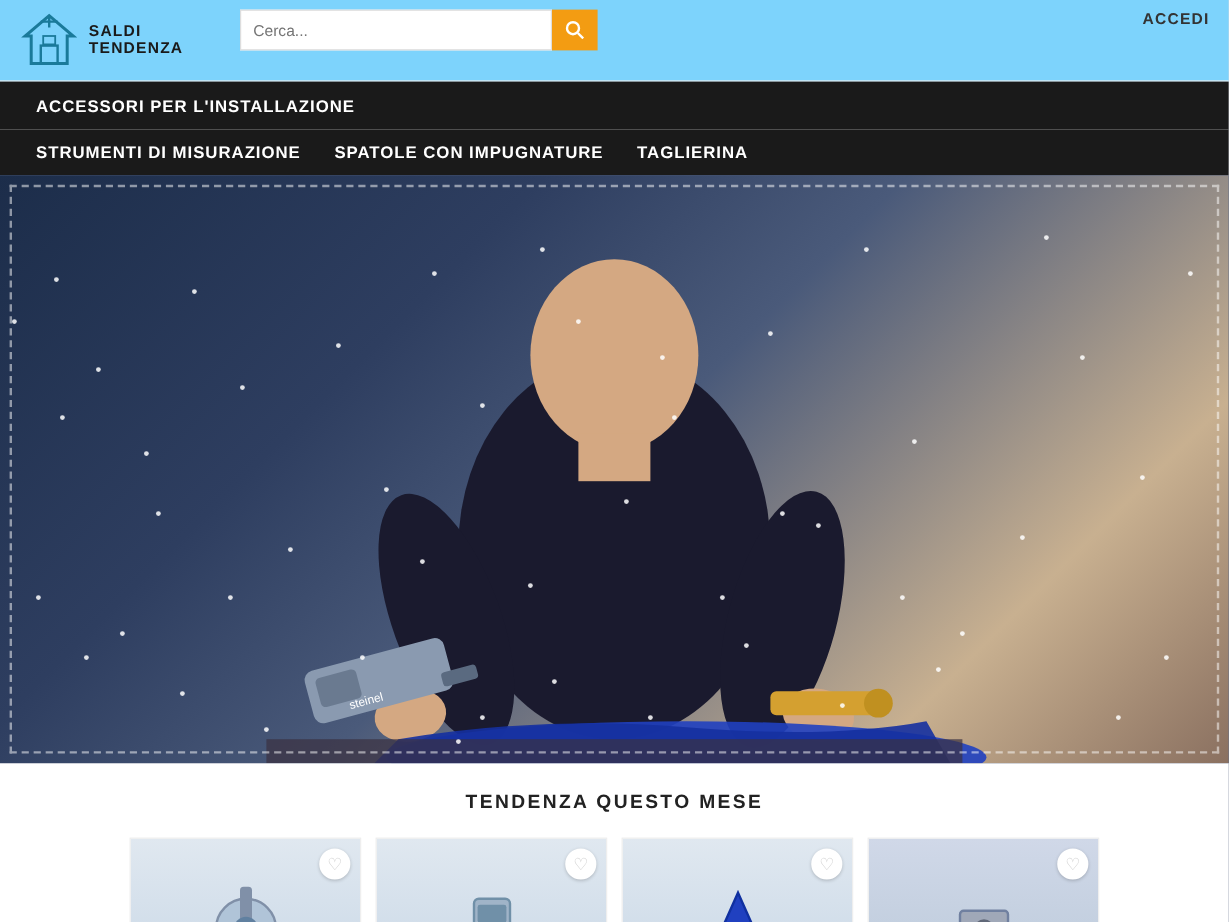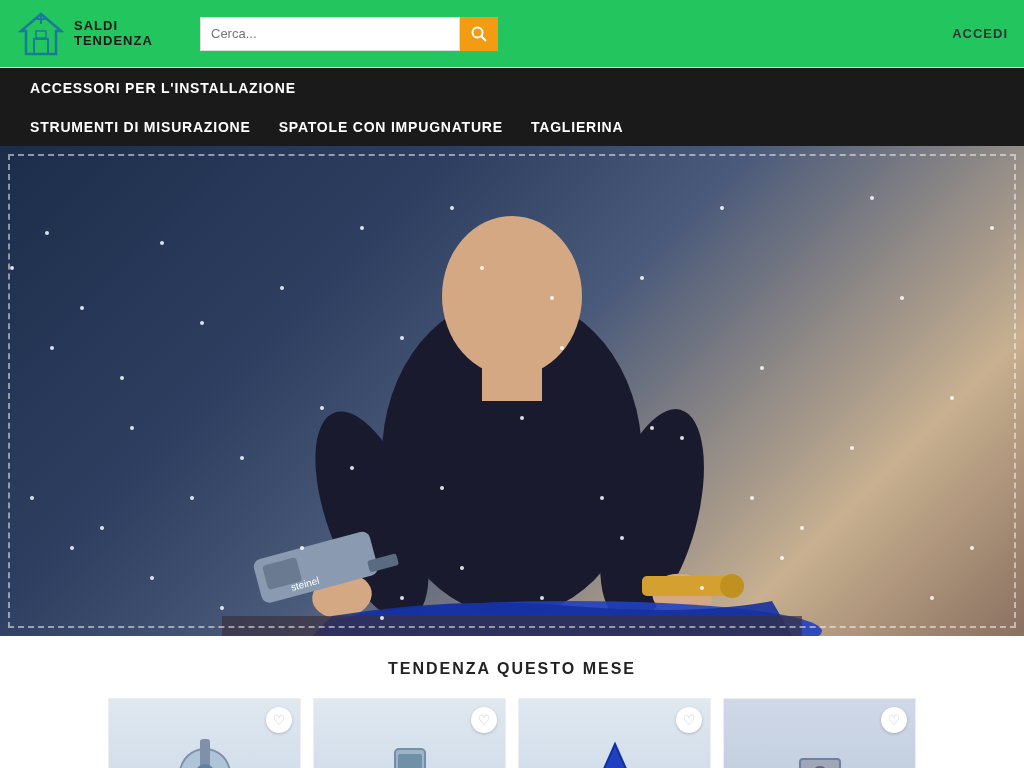--- a/index.html
+++ b/index.html
@@ -1,23 +1,23 @@
 <!DOCTYPE html>
 <html><head>
   <meta charset="utf-8">
   <style>
     * { margin: 0; padding: 0; box-sizing: border-box; }
     body { font-family: Arial, sans-serif; background: #fff; width: 1024px; overflow-x: hidden; }
 
     
     .header {
       display: flex;
-      align-items: center;
+      align-items: flex-start;
       padding: 8px 16px;
-      background: #22c55e;
+      background: #7dd3fc;
       border-bottom: 1px solid #eee;
       height: 68px;
     }
     .logo-area {
       display: flex;
       align-items: center;
       margin-right: 24px;
       min-width: 160px;
     }
     .logo-icon {

